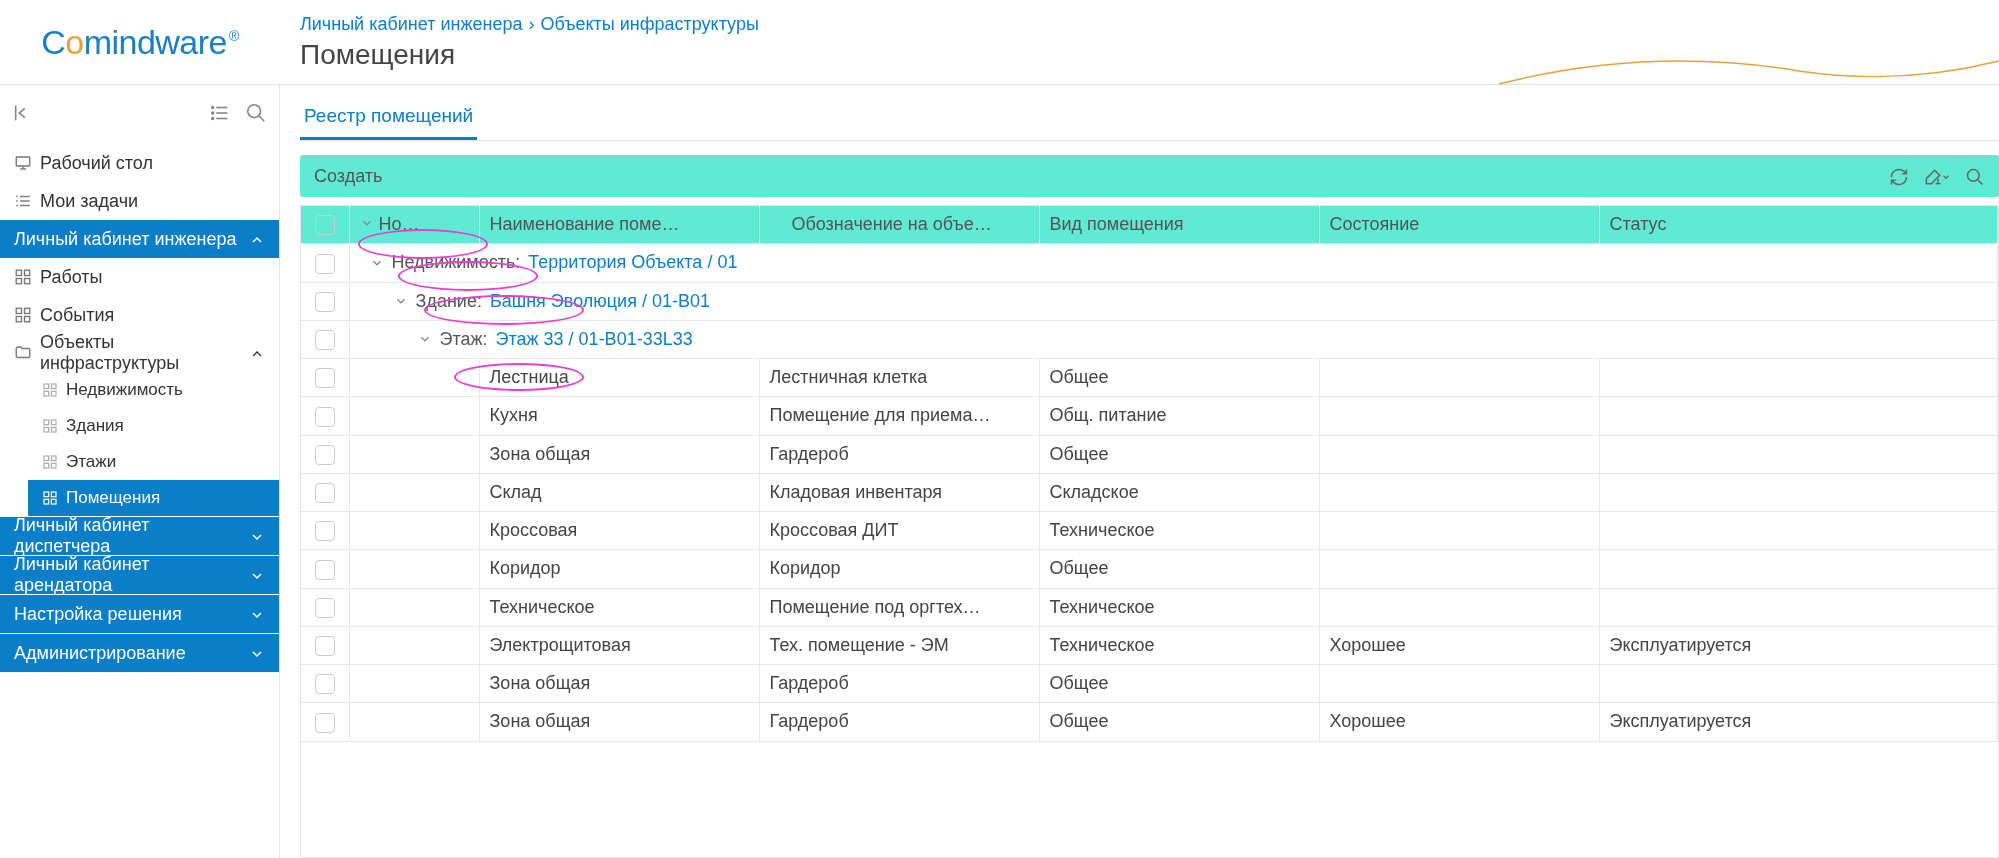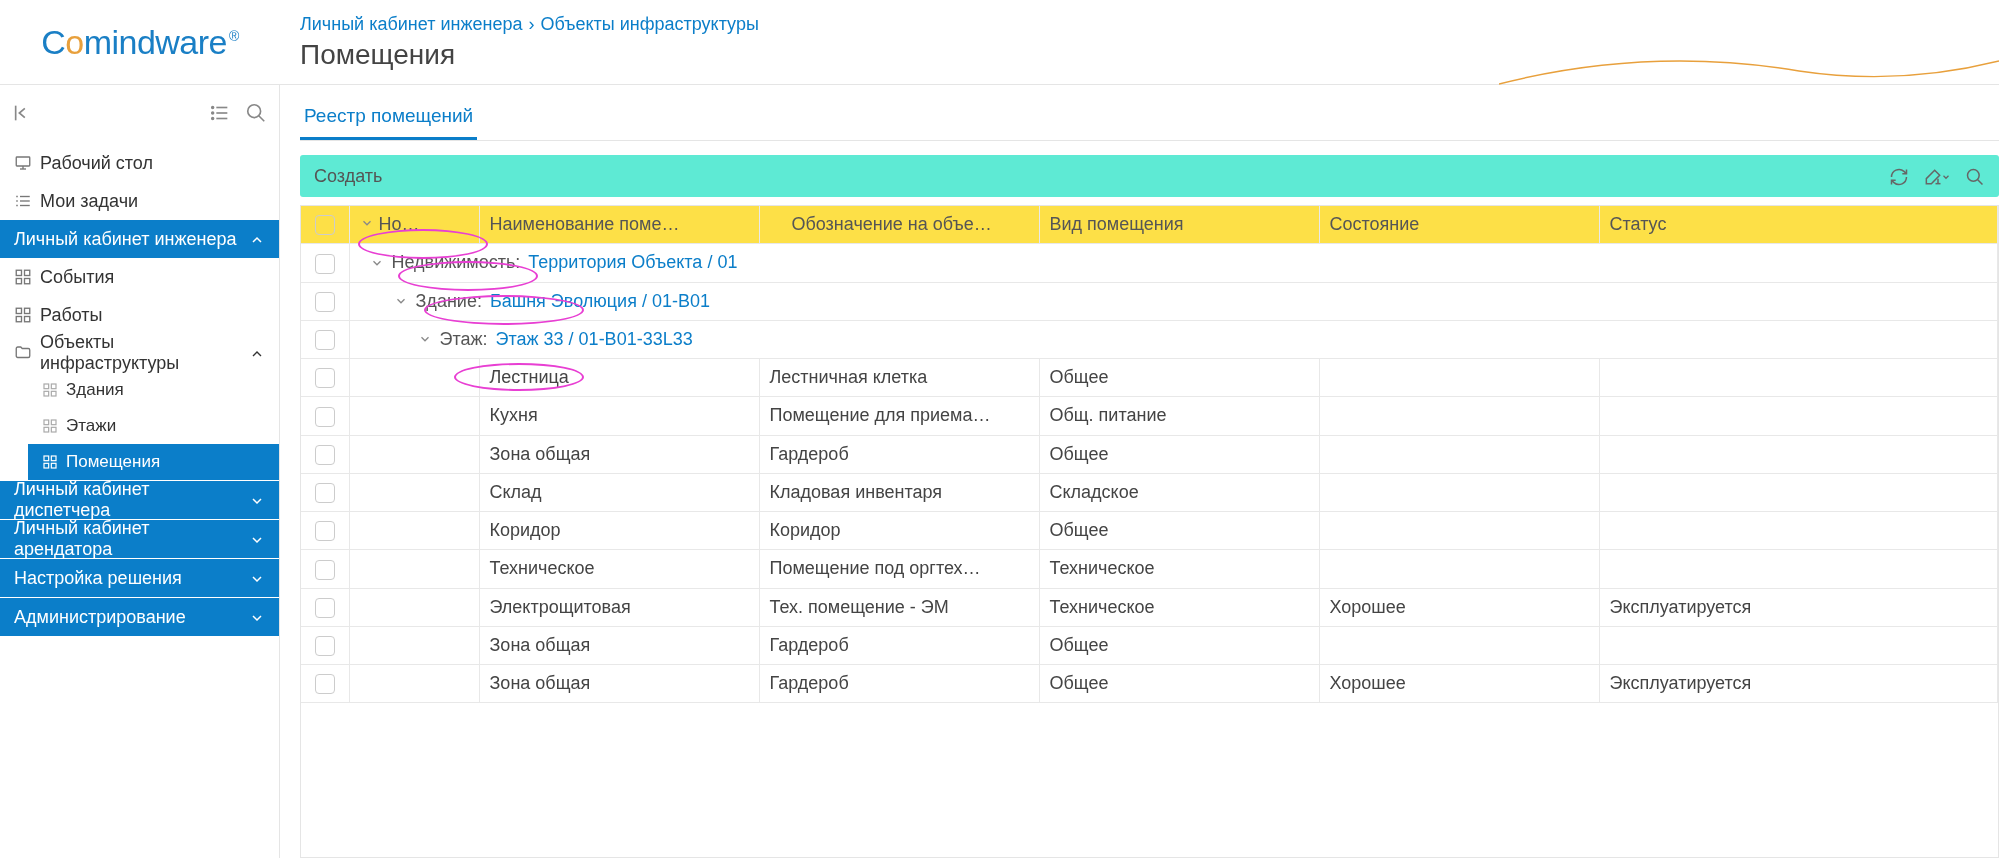--- a/index.html
+++ b/index.html
@@ -48,21 +48,21 @@
   .tab { padding: 8px 4px 10px; color: #0b7ec9; font-size: 19px; border-bottom: 3px solid #0b7ec9; cursor: pointer; }
   .toolbar { display: flex; align-items: center; background: #5eead4; height: 42px; margin-top: 14px; padding: 0 14px; border-radius: 3px; }
   .toolbar .create { color: #555; font-size: 18px; cursor: pointer; }
   .toolbar .spacer { flex: 1; }
   .toolbar .tb-ico { color: #666; margin-left: 14px; cursor: pointer; }
 
   
   .grid { margin-top: 8px; border: 1px solid #e5e5e5; flex: 1; overflow: auto; }
   table { border-collapse: collapse; width: 100%; table-layout: fixed; }
   th, td { border-bottom: 1px solid #e8e8e8; border-right: 1px solid #e8e8e8; padding: 8px 10px; text-align: left; font-size: 18px; font-weight: 400; color: #444; white-space: nowrap; overflow: hidden; text-overflow: ellipsis; }
-  th { background: #fde047; color: #555; }
+  th { background: #5eead4; color: #555; }
   th.check, td.check { width: 48px; text-align: center; }
   th.num { width: 130px; }
   th.name { width: 280px; }
   th.desig { width: 280px; padding-left: 32px; }
   th.kind { width: 280px; }
   th.cond { width: 280px; margin-left: 36px; }
   th.status { }
   .cb { display: inline-block; width: 20px; height: 20px; border: 1.5px solid #ccc; border-radius: 4px; vertical-align: middle; cursor: pointer; }
   .group-row td { background: #fff; }
   .group-content { display: flex; align-items: center; gap: 8px; }
@@ -165,45 +165,56 @@
         </div>
         <div class="nav-item">
           <span class="ico">
               <svg width="18" height="18" viewBox="0 0 24 24" fill="none" stroke="currentColor" stroke-width="1.8">
                 <rect x="3" y="3" width="7" height="7"></rect>
                 <rect x="14" y="3" width="7" height="7"></rect>
                 <rect x="3" y="14" width="7" height="7"></rect>
                 <rect x="14" y="14" width="7" height="7"></rect>
               </svg>
             </span>
-          <span>События</span>
+          <span>Работы</span>
         </div>
         <div class="nav-item">
           <span class="ico">
               <svg width="18" height="18" viewBox="0 0 24 24" fill="none" stroke="currentColor" stroke-width="1.8">
                 <rect x="3" y="3" width="7" height="7"></rect>
                 <rect x="14" y="3" width="7" height="7"></rect>
                 <rect x="3" y="14" width="7" height="7"></rect>
                 <rect x="14" y="14" width="7" height="7"></rect>
               </svg>
             </span>
-          <span>Работы</span>
+          <span>События</span>
         </div>
         <div class="nav-item">
           <span class="ico">
               <svg width="18" height="18" viewBox="0 0 24 24" fill="none" stroke="currentColor" stroke-width="1.8">
                 <path d="M3 6a2 2 0 012-2h4l2 2h8a2 2 0 012 2v8a2 2 0 01-2 2H5a2 2 0 01-2-2V6z"></path>
               </svg>
             </span>
           <span>Объекты инфраструктуры</span>
           <span class="chev"><svg width="16" height="16" viewBox="0 0 24 24" fill="none" stroke="currentColor" stroke-width="2">
                 <polyline points="6,15 12,9 18,15"></polyline>
               </svg></span>
         </div>
         <div class="nav-sub">
+          <div class="nav-item">
+            <span class="sub-ico">
+                <svg width="16" height="16" viewBox="0 0 24 24" fill="none" stroke="currentColor" stroke-width="1.8">
+                  <rect x="3" y="3" width="7" height="7"></rect>
+                  <rect x="14" y="3" width="7" height="7"></rect>
+                  <rect x="3" y="14" width="7" height="7"></rect>
+                  <rect x="14" y="14" width="7" height="7"></rect>
+                </svg>
+              </span>
+            <span>Недвижимость</span>
+          </div>
           <div class="nav-item">
             <span class="sub-ico">
                 <svg width="16" height="16" viewBox="0 0 24 24" fill="none" stroke="currentColor" stroke-width="1.8">
                   <rect x="3" y="3" width="7" height="7"></rect>
                   <rect x="14" y="3" width="7" height="7"></rect>
                   <rect x="3" y="14" width="7" height="7"></rect>
                   <rect x="14" y="14" width="7" height="7"></rect>
                 </svg>
               </span>
             <span>Здания</span>
@@ -382,20 +393,29 @@
     <td></td>
     <td>Склад</td>
     <td>Кладовая инвентаря</td>
     <td>Складское</td>
     <td></td>
     <td></td>
   </tr>
               <tr>
     <td class="check"><span class="cb"></span></td>
     <td></td>
+    <td>Кроссовая</td>
+    <td>Кроссовая ДИТ</td>
+    <td>Техническое</td>
+    <td></td>
+    <td></td>
+  </tr>
+              <tr>
+    <td class="check"><span class="cb"></span></td>
+    <td></td>
     <td>Коридор</td>
     <td>Коридор</td>
     <td>Общее</td>
     <td></td>
     <td></td>
   </tr>
               <tr>
     <td class="check"><span class="cb"></span></td>
     <td></td>
     <td>Техническое</td>

